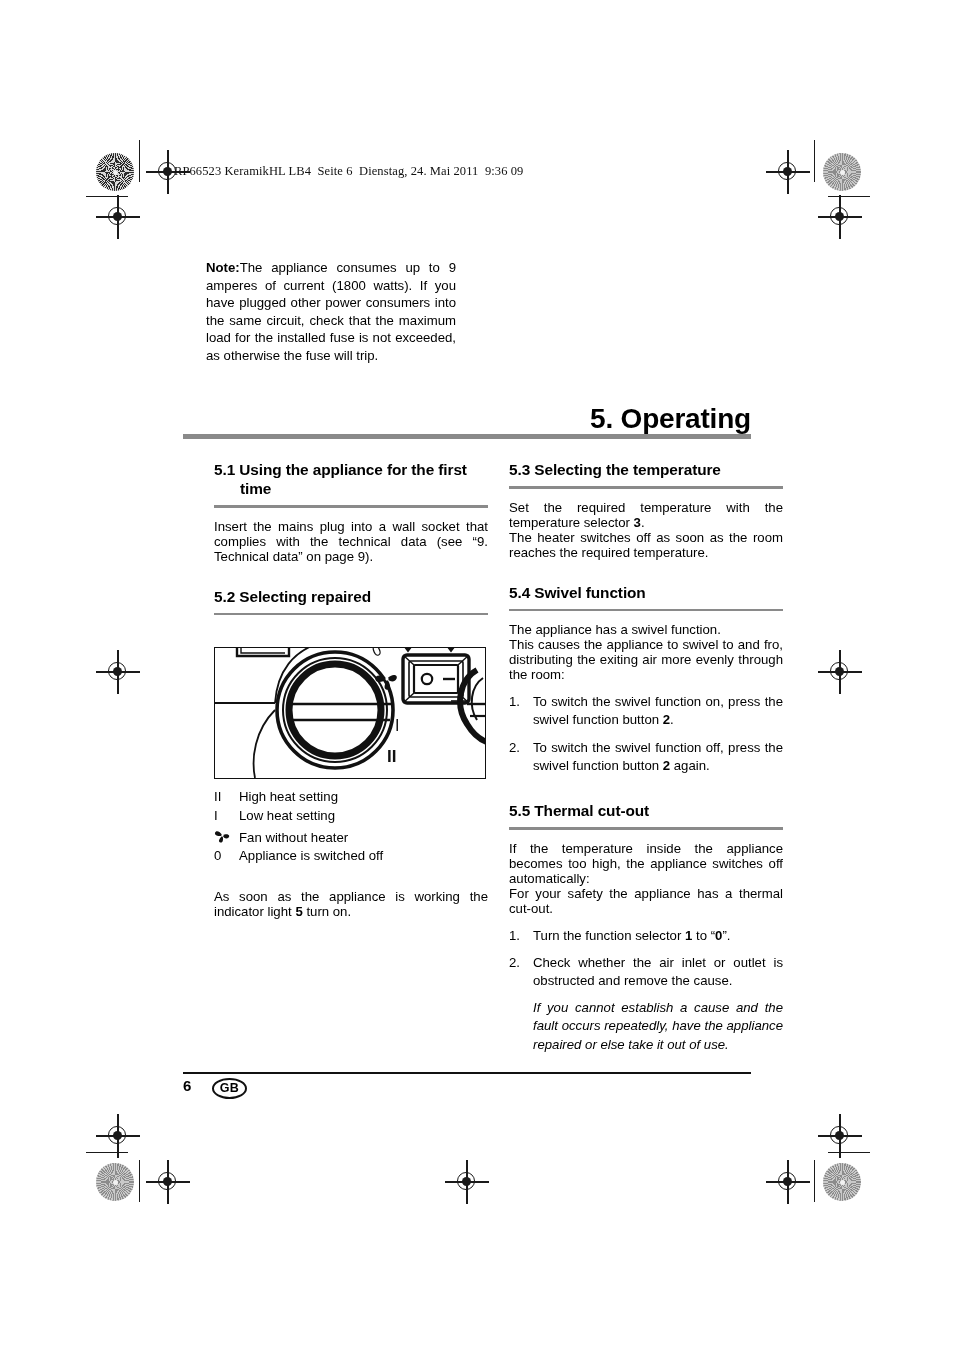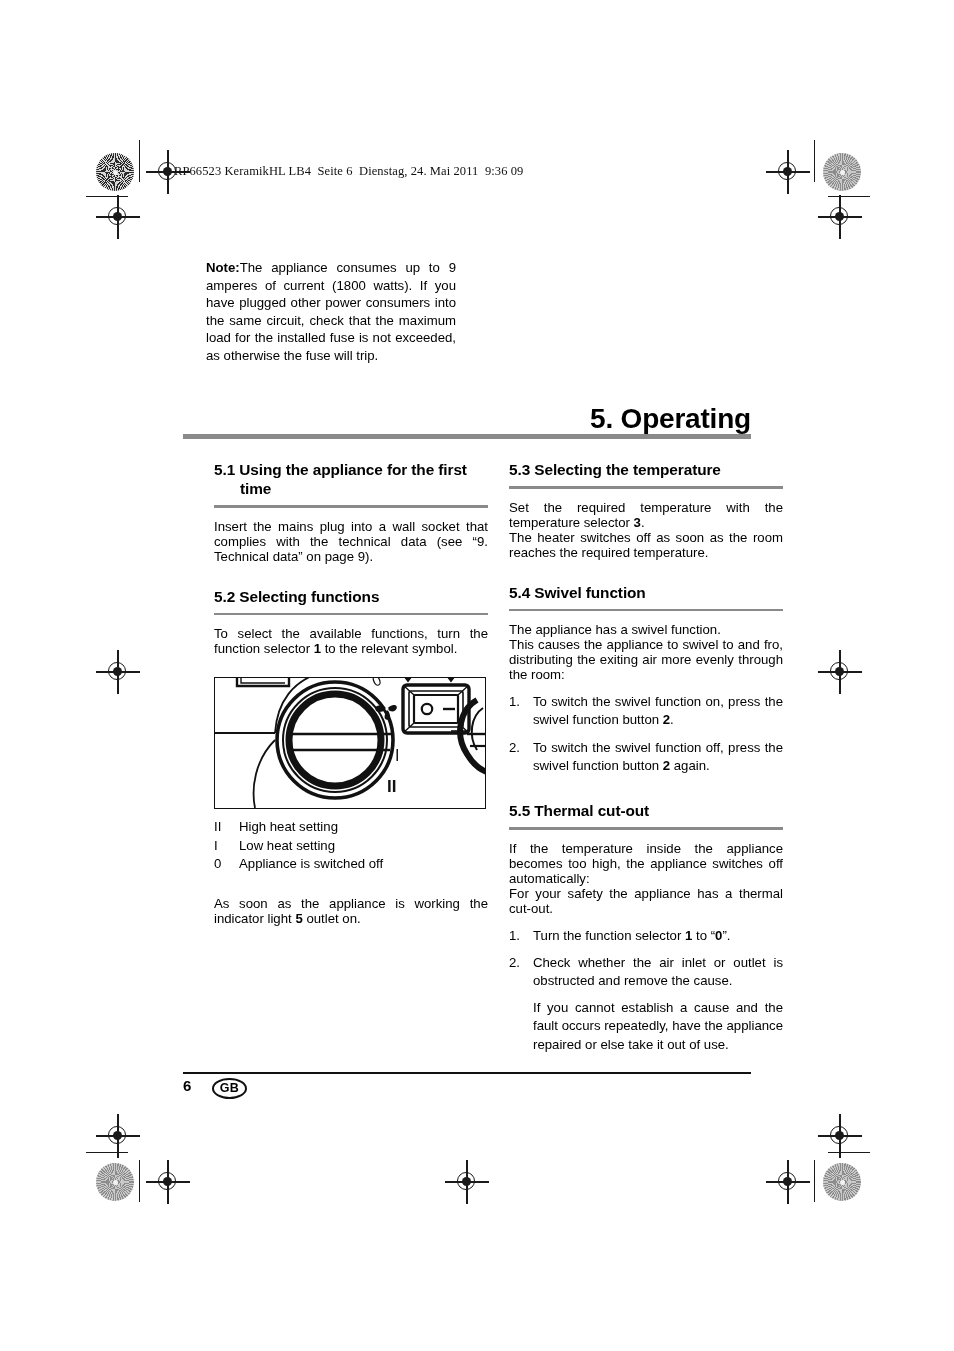--- a/index.html
+++ b/index.html
@@ -190,21 +190,21 @@
     margin-bottom: 9px;
   }
   ol.steps li .num {
     position: absolute;
     left: 0;
     top: 0;
     width: 20px;
     text-align: left;
   }
   ol.steps li b { font-weight: bold; }
-  ol.steps li.nonum { padding-left: 24px; }
+  ol.steps li.nonum { padding-left: 24px; font-style: italic; }
 
   
   .legend {
     margin-top: 9px;
   }
   .legend-row {
     display: flex;
     align-items: baseline;
     font-size: 13.2px;
     line-height: 18.4px;
@@ -373,24 +373,23 @@
       <span>Using the appliance for the first</span>
       <span class="cont">time</span>
     </h2>
     <div class="sec-rule"></div>
     <p class="body">Insert the mains plug into a wall socket that complies with the technical data (see “9. Technical data” on page 9).</p>
 
     <div class="gap-md"></div>
 
     <h2 class="sec">
       <span>5.2</span>
-      <span>Selecting functions</span>
+      <span>Selecting repaired</span>
     </h2>
     <div class="sec-rule"></div>
-    <p class="body"><span>To select the available functions, turn the function selector </span><b>1</b><span> to the relevant symbol.</span></p>
 
     <div class="gap-sm"></div>
 
     <div class="figure">
       <svg width="270" height="130" viewBox="0 0 270 130">
         <g fill="none" stroke="#111" stroke-width="2.2">
 
           <path d="M 0 55 L 60 55" stroke-width="1.8"></path>
           <path d="M 60 55 C 62 24 78 2 108 -6" stroke-width="1.8"></path>
           <path d="M 40 130 C 36 110 40 82 60 62" stroke-width="1.8"></path>
@@ -443,28 +442,39 @@
     <div class="legend">
       <div class="legend-row">
         <div class="legend-key">II</div>
         <div>High heat setting</div>
       </div>
       <div class="legend-row">
         <div class="legend-key">I</div>
         <div>Low heat setting</div>
       </div>
       <div class="legend-row">
+        <div class="legend-key fan">
+          <svg width="17" height="17" viewBox="-9 -9 18 18" aria-hidden="true">
+            <path d="M 0 0 C -4 -7 -10 -8 -11 -4 C -12 0 -6 2 0 0 Z" fill="#111" transform="scale(0.72)"></path>
+            <path d="M 0 0 C 7 -4 12 0 9 3 C 6 6 2 4 0 0 Z" fill="#111" transform="scale(0.72)"></path>
+            <path d="M 0 0 C 2 7 0 12 -4 10 C -7 8 -4 4 0 0 Z" fill="#111" transform="scale(0.72)"></path>
+            <circle cx="0" cy="0" r="1.2" fill="#fff"></circle>
+          </svg>
+        </div>
+        <div>Fan without heater</div>
+      </div>
+      <div class="legend-row">
         <div class="legend-key">0</div>
         <div>Appliance is switched off</div>
       </div>
     </div>
 
     <div class="gap-md"></div>
 
-    <p class="body"><span>As soon as the appliance is working the indicator light </span><b>5</b><span> outlet on.</span></p>
+    <p class="body"><span>As soon as the appliance is working the indicator light </span><b>5</b><span> turn on.</span></p>
 
   </div>
 
   <div class="col col-right">
 
     <h2 class="sec">
       <span>5.3</span>
       <span>Selecting the temperature</span>
     </h2>
     <div class="sec-rule"></div>

